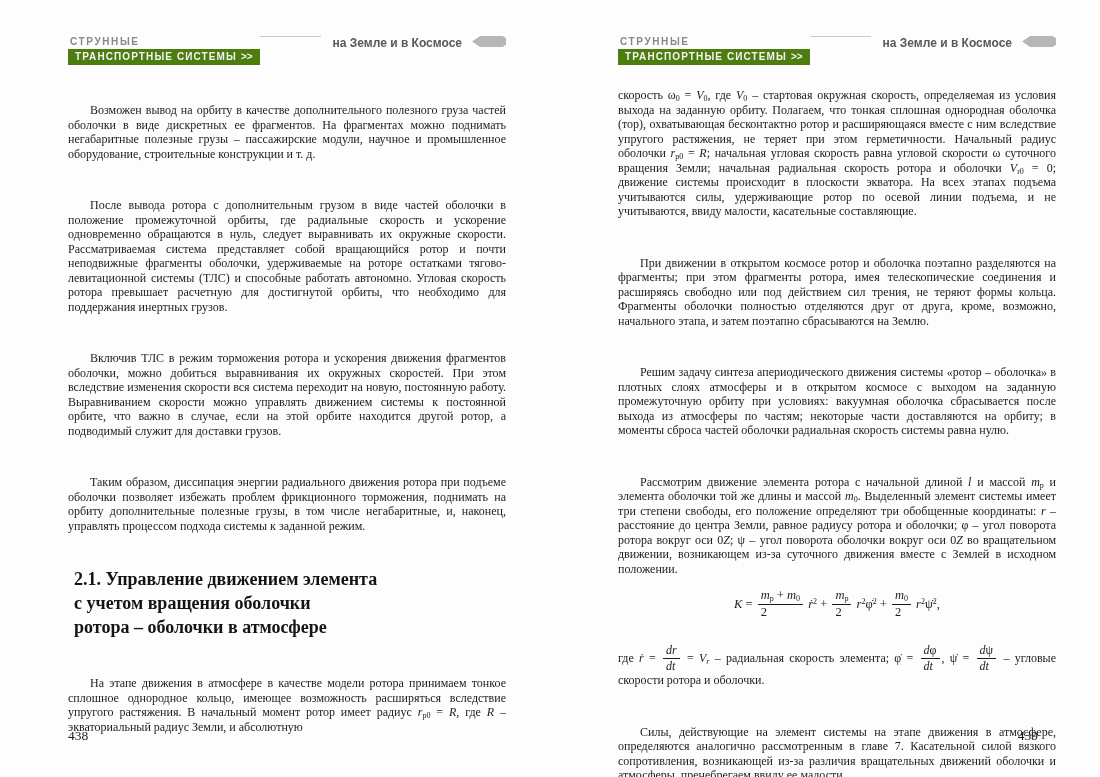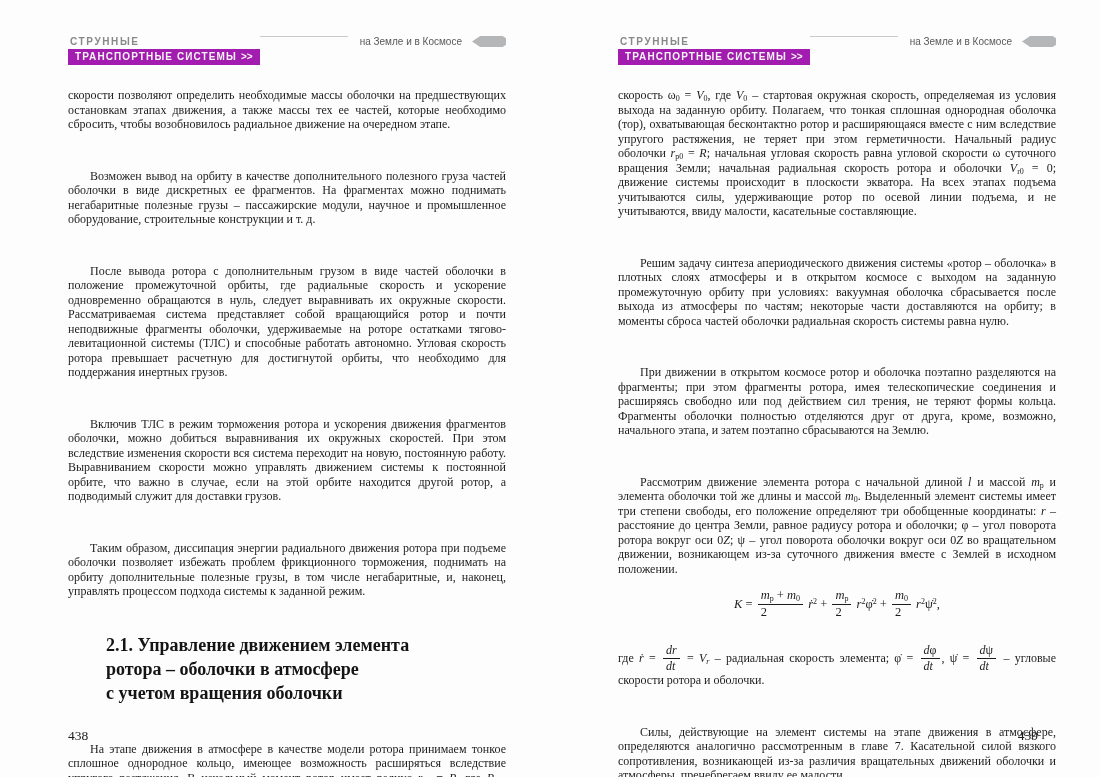--- a/index.html
+++ b/index.html
@@ -8,38 +8,38 @@
 
   .spread { position:relative; width:1100px; height:777px; background:#fdfdfd; }
   .page { position:absolute; top:36px; width:438px; height:720px; }
   .page-left  { left:68px;  }
   .page-right { left:618px; }
 
   
   .hdr { display:flex; align-items:flex-start; font-family:"Liberation Sans", sans-serif; height:30px; }
   .hdr-left { display:flex; flex-direction:column; }
   .hdr-top { font-size:10px; font-weight:bold; letter-spacing:1.6px; color:#87888a; margin:0 0 2px 2px; }
-  .hdr-box { background:#a21caf; color:#f4f4f4; font-size:10px; font-weight:bold;
+  .hdr-box { background:#4d7c0f; color:#f4f4f4; font-size:10px; font-weight:bold;
              letter-spacing:1.1px; padding:2px 7px 3px 7px; white-space:nowrap; }
   .hdr-box .chev { letter-spacing:0; margin-left:4px; }
   .hdr-line { flex:1; height:1px; background:#c9cacc; margin:0 0 8px 0; }
-  .hdr-tag { font-size:10px; font-weight:normal; color:#58595b; white-space:nowrap; margin:0 10px 3px 12px; }
+  .hdr-tag { font-size:12px; font-weight:bold; color:#58595b; white-space:nowrap; margin:0 10px 3px 12px; }
   .hdr-arrow { width:34px; height:11px; background:#b4b6b8; margin-bottom:3px;
                clip-path:polygon(0 50%, 24% 0, 90% 0, 100% 20%, 100% 80%, 90% 100%, 24% 100%); }
 
   
   .textcol { margin-top:22px; font-size:12px; line-height:14.5px; text-align:justify; }
   .textcol p { text-indent:0; }
   .textcol p.ind { text-indent:22px;margin-top:37px; }
   .textcol i { font-style:italic; }
   sub { font-size:8px; vertical-align:-2px; line-height:0; }
   sup { font-size:8px; vertical-align:4px; line-height:0; }
 
   
-  .sec-heading { margin:34px 0 14px 38px; font-size:18px; line-height:24px; font-weight:bold; color:#141414; text-align:left; }
+  .sec-heading { margin:34px 0 14px 6px; font-size:18px; line-height:24px; font-weight:bold; color:#141414; text-align:left; }
 
   
   .formula { text-align:center; font-size:12.5px; margin:14px 0 24px 0; line-height:1; }
   .frac { display:inline-block; vertical-align:middle; text-align:left; line-height:1.1; margin:0 2px; position:relative; top:-1px; }
   .frac .num { display:block; padding:0 3px 1px 3px; }
   .frac .den { display:block; border-top:1px solid #1c1c1c; padding:1px 3px 0 3px; }
   .withfrac { line-height:1.15; }
 
   
   .folio { position:absolute; top:692px; font-size:13.5px; color:#1c1c1c; }
@@ -57,30 +57,29 @@
       <div class="hdr-left">
         <div class="hdr-top">СТРУННЫЕ</div>
         <div class="hdr-box"><span>ТРАНСПОРТНЫЕ СИСТЕМЫ</span><span class="chev">&gt;&gt;</span></div>
       </div>
       <div class="hdr-line"></div>
       <div class="hdr-tag">на Земле и в Космосе</div>
       <div class="hdr-arrow"></div>
     </div>
 
     <div class="textcol">
-      <p>скорости позволяют определить необходимые массы оболочки на предшествующих остановкам этапах движения, а также массы тех ее частей, которые необходимо сбросить, чтобы возобновилось радиальное движение на очередном этапе.</p>
       <p class="ind">Возможен вывод на орбиту в качестве дополнительного полезного груза частей оболочки в виде дискретных ее фрагментов. На фрагментах можно поднимать негабаритные полезные грузы – пассажирские модули, научное и промышленное оборудование, строительные конструкции и т. д.</p>
       <p class="ind">После вывода ротора с дополнительным грузом в виде частей оболочки в положение промежуточной орбиты, где радиальные скорость и ускорение одновременно обращаются в нуль, следует выравнивать их окружные скорости. Рассматриваемая система представляет собой вращающийся ротор и почти неподвижные фрагменты оболочки, удерживаемые на роторе остатками тягово-левитационной системы (ТЛС) и способные работать автономно. Угловая скорость ротора превышает расчетную для достигнутой орбиты, что необходимо для поддержания инертных грузов.</p>
       <p class="ind">Включив ТЛС в режим торможения ротора и ускорения движения фрагментов оболочки, можно добиться выравнивания их окружных скоростей. При этом вследствие изменения скорости вся система переходит на новую, постоянную работу. Выравниванием скорости можно управлять движением системы к постоянной орбите, что важно в случае, если на этой орбите находится другой ротор, а подводимый служит для доставки грузов.</p>
       <p class="ind">Таким образом, диссипация энергии радиального движения ротора при подъеме оболочки позволяет избежать проблем фрикционного торможения, поднимать на орбиту дополнительные полезные грузы, в том числе негабаритные, и, наконец, управлять процессом подхода системы к заданной режим.</p>
 
       <div class="sec-heading">
         <div>2.1. Управление движением элемента</div>
+        <div>с учетом вращения оболочки</div>
         <div>ротора – оболочки в атмосфере</div>
-        <div>с учетом вращения оболочки</div>
       </div>
 
       <p class="ind">На этапе движения в атмосфере в качестве модели ротора принимаем тонкое сплошное однородное кольцо, имеющее возможность расширяться вследствие упругого растяжения. В начальный момент ротор имеет радиус <i>r</i><sub>р0</sub> = <i>R</i>, где <i>R</i> – экваториальный радиус Земли, и абсолютную</p>
     </div>
 
     <div class="folio folio-left">438</div>
   </div>
 
   <div class="page page-right">
 
@@ -89,22 +88,22 @@
         <div class="hdr-top">СТРУННЫЕ</div>
         <div class="hdr-box"><span>ТРАНСПОРТНЫЕ СИСТЕМЫ</span><span class="chev">&gt;&gt;</span></div>
       </div>
       <div class="hdr-line"></div>
       <div class="hdr-tag">на Земле и в Космосе</div>
       <div class="hdr-arrow"></div>
     </div>
 
     <div class="textcol">
       <p>скорость ω<sub>0</sub> = <i>V</i><sub>0</sub>, где <i>V</i><sub>0</sub> – стартовая окружная скорость, определяемая из условия выхода на заданную орбиту. Полагаем, что тонкая сплошная однородная оболочка (тор), охватывающая бесконтактно ротор и расширяющаяся вместе с ним вследствие упругого растяжения, не теряет при этом герметичности. Начальный радиус оболочки <i>r</i><sub>р0</sub> = <i>R</i>; начальная угловая скорость равна угловой скорости ω суточного вращения Земли; начальная радиальная скорость ротора и оболочки <i>V</i><sub>r0</sub> = 0; движение системы происходит в плоскости экватора. На всех этапах подъема учитываются силы, удерживающие ротор по осевой линии подъема, и не учитываются, ввиду малости, касательные составляющие.</p>
+      <p class="ind">При движении в открытом космосе ротор и оболочка поэтапно разделяются на фрагменты; при этом фрагменты ротора, имея телескопические соединения и расширяясь свободно или под действием сил трения, не теряют формы кольца. Фрагменты оболочки полностью отделяются друг от друга, кроме, возможно, начального этапа, и затем поэтапно сбрасываются на Землю.</p>
       <p class="ind">Решим задачу синтеза апериодического движения системы «ротор – оболочка» в плотных слоях атмосферы и в открытом космосе с выходом на заданную промежуточную орбиту при условиях: вакуумная оболочка сбрасывается после выхода из атмосферы по частям; некоторые части доставляются на орбиту; в моменты сброса частей оболочки радиальная скорость системы равна нулю.</p>
-      <p class="ind">При движении в открытом космосе ротор и оболочка поэтапно разделяются на фрагменты; при этом фрагменты ротора, имея телескопические соединения и расширяясь свободно или под действием сил трения, не теряют формы кольца. Фрагменты оболочки полностью отделяются друг от друга, кроме, возможно, начального этапа, и затем поэтапно сбрасываются на Землю.</p>
       <p class="ind">Рассмотрим движение элемента ротора с начальной длиной <i>l</i> и массой <i>m</i><sub>р</sub> и элемента оболочки той же длины и массой <i>m</i><sub>0</sub>. Выделенный элемент системы имеет три степени свободы, его положение определяют три обобщенные координаты: <i>r</i> – расстояние до центра Земли, равное радиусу ротора и оболочки; φ – угол поворота ротора вокруг оси 0<i>Z</i>; ψ – угол поворота оболочки вокруг оси 0<i>Z</i> во вращательном движении, возникающем из-за суточного движения вместе с Землей в исходном положении.</p>
 
       <div class="formula"><i>K</i> = <span class="frac"><span class="num"><i>m</i><sub>р</sub> + <i>m</i><sub>0</sub></span><span class="den">2</span></span> <i>ṙ</i><sup>2</sup> + <span class="frac"><span class="num"><i>m</i><sub>р</sub></span><span class="den">2</span></span> <i>r</i><sup>2</sup>φ̇<sup>2</sup> + <span class="frac"><span class="num"><i>m</i><sub>0</sub></span><span class="den">2</span></span> <i>r</i><sup>2</sup>ψ̇<sup>2</sup>,</div>
 
       <p class="withfrac">где <i>ṙ</i> = <span class="frac"><span class="num"><i>dr</i></span><span class="den"><i>dt</i></span></span> = <i>V</i><sub><i>r</i></sub> – радиальная скорость элемента; φ̇ = <span class="frac"><span class="num"><i>d</i>φ</span><span class="den"><i>dt</i></span></span>, ψ̇ = <span class="frac"><span class="num"><i>d</i>ψ</span><span class="den"><i>dt</i></span></span> – угловые скорости ротора и оболочки.</p>
       <p class="ind">Силы, действующие на элемент системы на этапе движения в атмосфере, определяются аналогично рассмотренным в главе 7. Касательной силой вязкого сопротивления, возникающей из-за различия вращательных движений оболочки и атмосферы, пренебрегаем ввиду ее малости.</p>
     </div>
 
     <div class="folio folio-right">439</div>
   </div>

